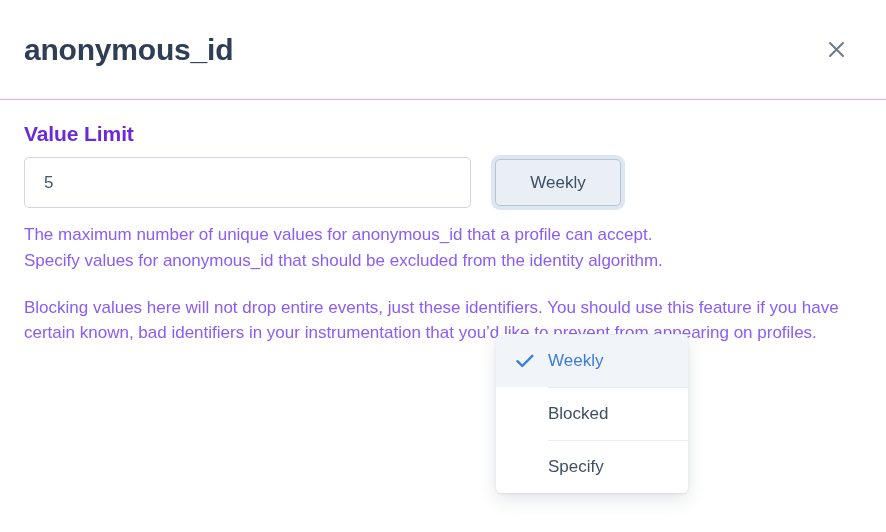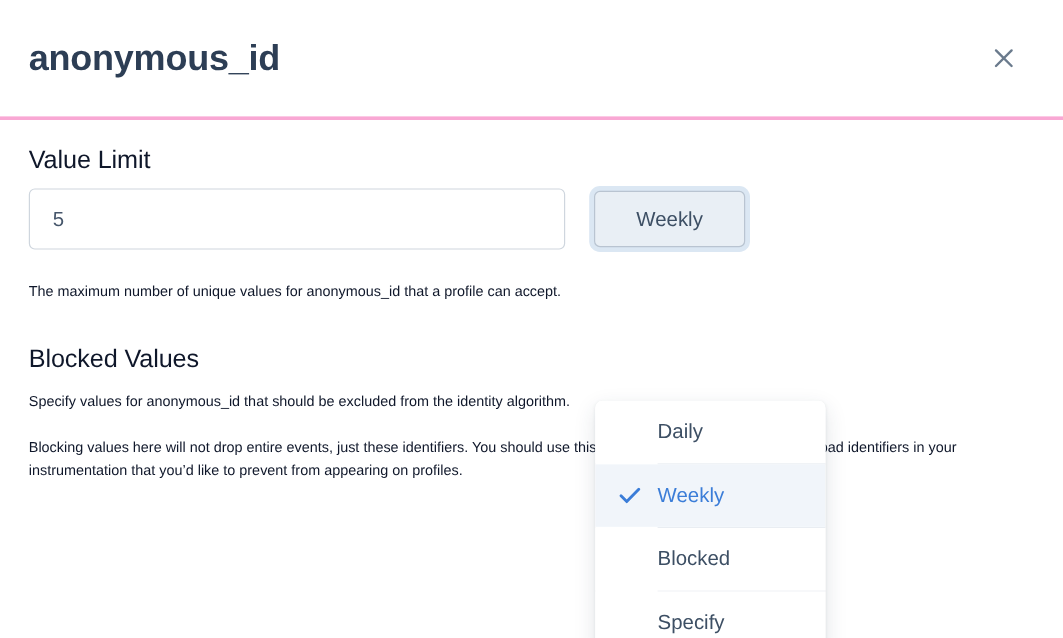--- a/index.html
+++ b/index.html
@@ -22,21 +22,21 @@
     inset: 0;
     background: #ffffff;
     display: flex;
     flex-direction: column;
   }
 
   
   .modal-header {
     height: 100px;
     box-sizing: border-box;
-    border-bottom: 3px solid #f9a8d4;
+    border-bottom: 1px solid #f9a8d4;
     display: flex;
     align-items: center;
     justify-content: space-between;
     padding: 0 24px 0 24px;
     flex: none;
   }
   .modal-title {
     font-size: 30px;
     font-weight: 700;
     color: #2d3e55;
@@ -60,22 +60,22 @@
 
   
   .modal-body {
     padding: 22px 24px 0 24px;
     flex: 1 1 auto;
     position: relative;
   }
 
   .section-heading {
     font-size: 21px;
-    font-weight: 400;
-    color: #0f172a;
+    font-weight: 700;
+    color: #6d28d9;
     margin: 0 0 11px 0;
     letter-spacing: -0.1px;
   }
   .section-heading.blocked {
     margin-top: 36px;
     margin-bottom: 13px;
   }
 
   
   .limit-row {
@@ -112,24 +112,24 @@
     background: #e9eff5;
     border: 1px solid #b9c4d1;
     border-radius: 5px;
     cursor: pointer;
     box-shadow: 0 0 0 4px #dbe7f3;
     line-height: 1;
   }
 
   
   .help-text {
-    font-size: 12px;
+    font-size: 17px;
     line-height: 1.52;
-    color: #0f172a;
-    margin: 26px 0 0 0;
+    color: #8b5cf6;
+    margin: 14px 0 0 0;
     max-width: 840px;
   }
   .help-text.tight { margin-top: 0; }
   .help-text.para { margin-top: 21px; }
 
   
   .dropdown-menu {
     position: absolute;
     left: 496px;
     top: 234px;
@@ -198,32 +198,27 @@
 
     <div class="limit-row">
       <input class="limit-input" type="text" value="5" style="">
       <div class="period-button-wrap">
         <button class="period-button">Weekly</button>
       </div>
     </div>
 
     <p class="help-text">The maximum number of unique values for anonymous_id that a profile can accept.</p>
 
-    <h2 class="section-heading blocked">Blocked Values</h2>
 
     <p class="help-text tight">Specify values for anonymous_id that should be excluded from the identity algorithm.</p>
 
     <p class="help-text para">Blocking values here will not drop entire events, just these identifiers. You should use this feature if you have certain known, bad identifiers in your instrumentation that you’d like to prevent from appearing on profiles.</p>
 
     <div class="dropdown-menu">
 
-      <div class="dropdown-item">
-        <span class="check-slot"></span>
-        <span class="item-label">Daily</span>
-      </div>
       <div class="dropdown-sep"></div>
 
       <div class="dropdown-item selected">
         <span class="check-slot">
           <svg width="18" height="14" viewBox="0 0 18 14" fill="none" aria-hidden="true">
             <path d="M1.5 7.2 L6.3 12 L16.3 1.8" stroke="currentColor" stroke-width="2.4" stroke-linecap="round" stroke-linejoin="round"></path>
           </svg>
         </span>
         <span class="item-label">Weekly</span>
       </div>

